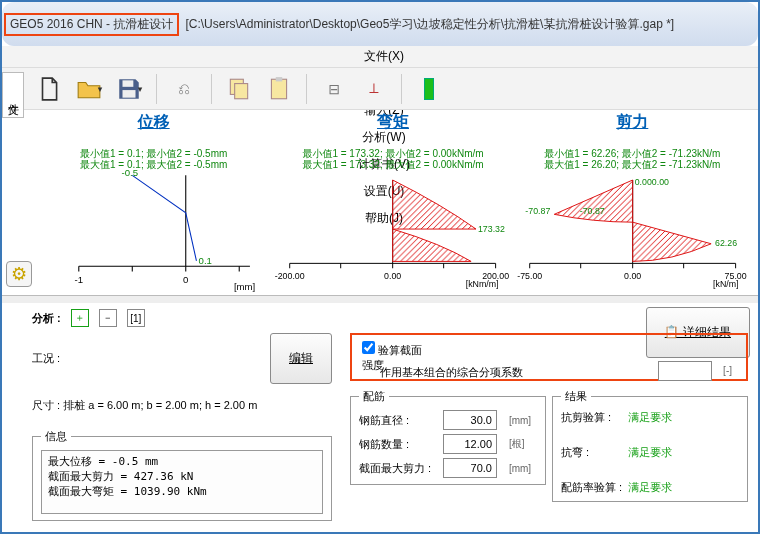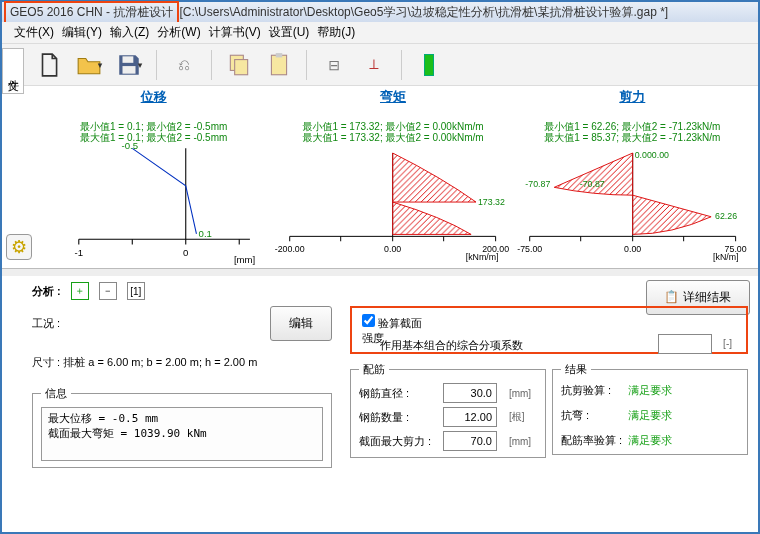--- a/index.html
+++ b/index.html
@@ -1,50 +1,50 @@
 <!DOCTYPE html>
 <html><head>
 <meta charset="utf-8">
 <style>
   * { box-sizing: border-box; margin: 0; padding: 0; }
   html, body { font: 11px "Microsoft YaHei", "SimSun", Arial, sans-serif; background: #fff; height: 534px; width: 760px; overflow: hidden; user-select: none; color: #000; }
   .window { border: 2px solid #3a78b8; width: 760px; height: 534px; display: flex; flex-direction: column; }
-  .titlebar { height: 20px; background: linear-gradient(#e9eff7,#d0dcee); display: flex; align-items: center; font-size: 12px; color: #333; }
+  .titlebar { height: 44px; background: linear-gradient(#e9eff7,#d0dcee); display: flex; align-items: center; font-size: 12px; color: #333; border-radius: 12px; }
   .titlebar .hl { border: 2px solid #e41; padding: 1px 4px; margin-left: 2px; }
-  .titlebar .rest { }
-  .menubar { height: 22px; background: #f3f3f3; border-bottom: 1px solid #dcdcdc; display: flex; align-items: center; padding-left: 8px; gap: 0; font-size: 12px; }
+  .titlebar .rest { padding-left: 6px; }
+  .menubar { height: 22px; background: #f3f3f3; border-bottom: 1px solid #dcdcdc; display: flex; align-items: center; padding-left: 8px; gap: 6px; font-size: 12px; flex-direction: column; }
   .menubar span { padding: 2px 4px; }
   .toolbar { height: 42px; background: #f3f3f3; border-bottom: 1px solid #dcdcdc; display: flex; align-items: center; padding-left: 30px; gap: 6px; position: relative; }
   .sidetab { position: absolute; left: 0; top: 4px; width: 22px; height: 46px; background: #fff; border: 1px solid #bbb; writing-mode: vertical-rl; text-align: center; font-size: 11px; display: flex; align-items: center; justify-content: center; }
   .tbico { width: 34px; height: 34px; border: 1px solid transparent; display: flex; align-items: center; justify-content: center; font-size: 22px; }
   .tbico svg { width: 26px; height: 26px; }
   .sep { width: 1px; height: 30px; background: #ccc; margin: 0 4px; }
   .body { flex: 1; display: flex; flex-direction: column; }
   .charts { flex: 0 0 165px; display: flex; padding: 2px 8px 2px 34px; gap: 4px; position: relative; }
   .gear { position: absolute; left: 4px; bottom: 8px; width: 26px; height: 26px; border: 1px solid #999; border-radius: 4px; background: #f5f5f5; display: flex; align-items: center; justify-content: center; font-size: 18px; color: #c9a400; }
   .chart { flex: 1; display: flex; flex-direction: column; align-items: center; }
-  .ctitle { color: #0060b6; font-weight: bold; font-size: 13px; text-decoration: underline; }
+  .ctitle { color: #0060b6; font-weight: bold; font-size: 16px; text-decoration: underline; }
   .csub { color: #118811; font-size: 10px; text-align: center; line-height: 1.1; margin-top: 15px; }
   .carea { flex: 1; width: 100%; }
   .hrsplit { height: 8px; background: #eee; border-top: 1px solid #bbb; }
   .lower { flex: 1; display: flex; flex-direction: column; padding: 6px 10px 6px 30px; gap: 6px; position: relative; }
   .row { display: flex; align-items: center; gap: 10px; }
   .ic { width: 18px; height: 18px; border: 1px solid #888; display: inline-flex; align-items: center; justify-content: center; font-size: 10px; }
   .green { color: #16a016; border-color: #16a016; }
-  .btn { background: linear-gradient(#fdfdfd,#e7e7e7); border: 1px solid #8a8a8a; border-radius: 3px; padding: 8px 18px; font-size: 12px; }
+  .btn { background: linear-gradient(#fdfdfd,#e7e7e7); border: 1px solid #8a8a8a; border-radius: 3px; padding: 16px 18px; font-size: 12px; text-decoration: underline; }
   .leftcol { width: 300px; display: flex; flex-direction: column; gap: 8px; }
   .redbox { border: 2px solid #e41; padding: 6px 10px; display: flex; align-items: center; gap: 12px; position: relative; flex: 1; }
   input[type=text] { border: 1px solid #888; height: 20px; padding: 1px 4px; font: 11px Arial; text-align: right; width: 54px; }
   .unit { color: #666; font-size: 10px; }
   fieldset { border: 1px solid #999; font-size: 11px; padding: 6px 8px; }
   legend { padding: 0 4px; }
   .cols { display: flex; gap: 6px; align-items: flex-start; }
   .grid { display: grid; grid-template-columns: auto auto auto; gap: 4px 6px; align-items: center; }
   .ok { color: #16a016; font-weight: 500; }
-  .infobox { border: 1px solid #999; background: #fdfdfd; height: 54px; padding: 4px 6px; font-family: SimSun, monospace; font-size: 11px; line-height: 1.35; }
+  .infobox { border: 1px solid #999; background: #fdfdfd; height: 64px; padding: 4px 6px; font-family: SimSun, monospace; font-size: 11px; line-height: 1.35; }
   .sidetxt { position: absolute; left: -24px; bottom: 10px; writing-mode: vertical-rl; font-size: 11px; }
   .detbtn { position: absolute; right: 8px; top: 4px; }
 </style>
 </head>
 <body>
 
 <div class="window">
   <div class="titlebar">
     <span class="hl">GEO5 2016 CHN - 抗滑桩设计</span>
     <span class="rest">[C:\Users\Administrator\Desktop\Geo5学习\边坡稳定性分析\抗滑桩\某抗滑桩设计验算.gap *]</span>
@@ -154,21 +154,21 @@
             </defs>
           <path d="M120 5 Q170 30 205 55 L120 55 Z" fill="url(#h1)" stroke="#d11"></path>
           <path d="M120 55 Q170 70 200 88 L120 88 Z" fill="url(#h1)" stroke="#d11"></path>
           <text x="207" y="58" font-size="9" fill="#118811">173.32</text>
         </svg>
       </div>
 
       <div class="chart">
         <div class="ctitle">剪力</div>
         <div class="csub" style="white-space:pre">最小值1 = 62.26; 最小值2 = -71.23kN/m
-最大值1 = 85.37; 最大值2 = -71.23kN/m</div>
+最大值1 = 26.20; 最大值2 = -71.23kN/m</div>
         <svg class="carea" viewBox="0 0 240 115">
           <line x1="120" y1="5" x2="120" y2="90" stroke="#000"></line>
           <line x1="15" y1="90" x2="225" y2="90" stroke="#000"></line>
           <g stroke="#000">
               <line x1="15" y1="90" x2="15" y2="95"></line>
               <line x1="67" y1="90" x2="67" y2="95"></line>
               <line x1="120" y1="90" x2="120" y2="95"></line>
               <line x1="172" y1="90" x2="172" y2="95"></line>
               <line x1="225" y1="90" x2="225" y2="95"></line>
             </g>
@@ -209,20 +209,21 @@
           <div class="row">
             <span>工况 :</span>
             <button class="btn" style="margin-left:auto">编辑</button>
           </div>
           <div style="margin-top:6px">尺寸 : 排桩 a = 6.00 m; b = 2.00 m; h = 2.00 m</div>
           <div style="flex:1"></div>
           <fieldset>
             <legend>信息</legend>
             <div class="infobox">
               <div>最大位移    =     -0.5  mm</div>
+              <div>截面最大剪力 =   427.36  kN</div>
               <div>截面最大弯矩 =  1039.90  kNm</div>
             </div>
           </fieldset>
         </div>
 
         <div style="flex:1; display:flex; flex-direction:column; gap:8px;margin-left:12px;">
           <div class="redbox">
             <label><input type="checkbox" checked="" style=""> <span>验算截面强度</span></label>
             <div style="flex-basis:100%"></div>
             <span style="position:absolute;left:28px;top:30px">作用基本组合的综合分项系数</span>
@@ -240,21 +241,21 @@
                 <span>钢筋数量 :</span>
                   <input type="text" value="12.00" style="">
                   <span class="unit">[根]</span>
                 <span>截面最大剪力 :</span>
                   <input type="text" value="70.0" style="">
                   <span class="unit">[mm]</span>
               </div>
             </fieldset>
             <fieldset style="flex:1">
               <legend>结果</legend>
-              <div class="grid" style="grid-template-columns:auto 1fr; row-gap:10px">
+              <div class="grid" style="grid-template-columns:auto 1fr; row-gap:20px">
                 <span>抗剪验算 :</span>
                   <span class="ok">满足要求</span>
                 <span>抗弯 :</span>
                   <span class="ok">满足要求</span>
                 <span>配筋率验算 :</span>
                   <span class="ok">满足要求</span>
               </div>
             </fieldset>
           </div>
         </div>

